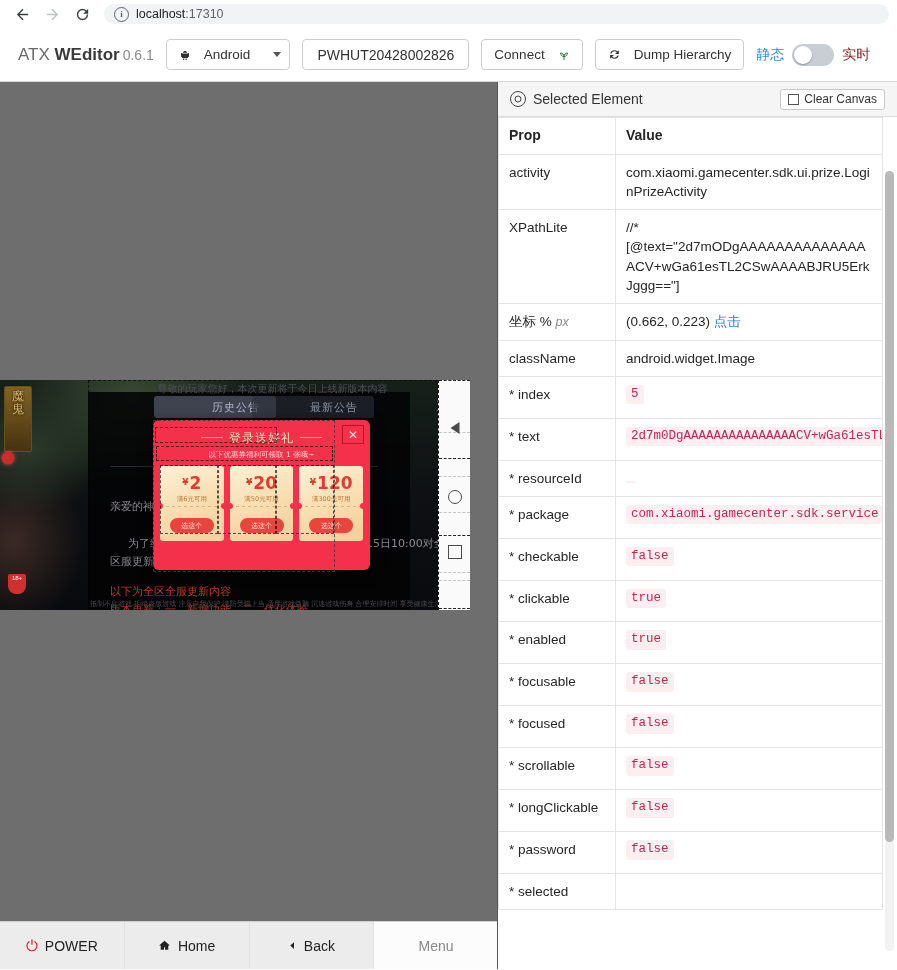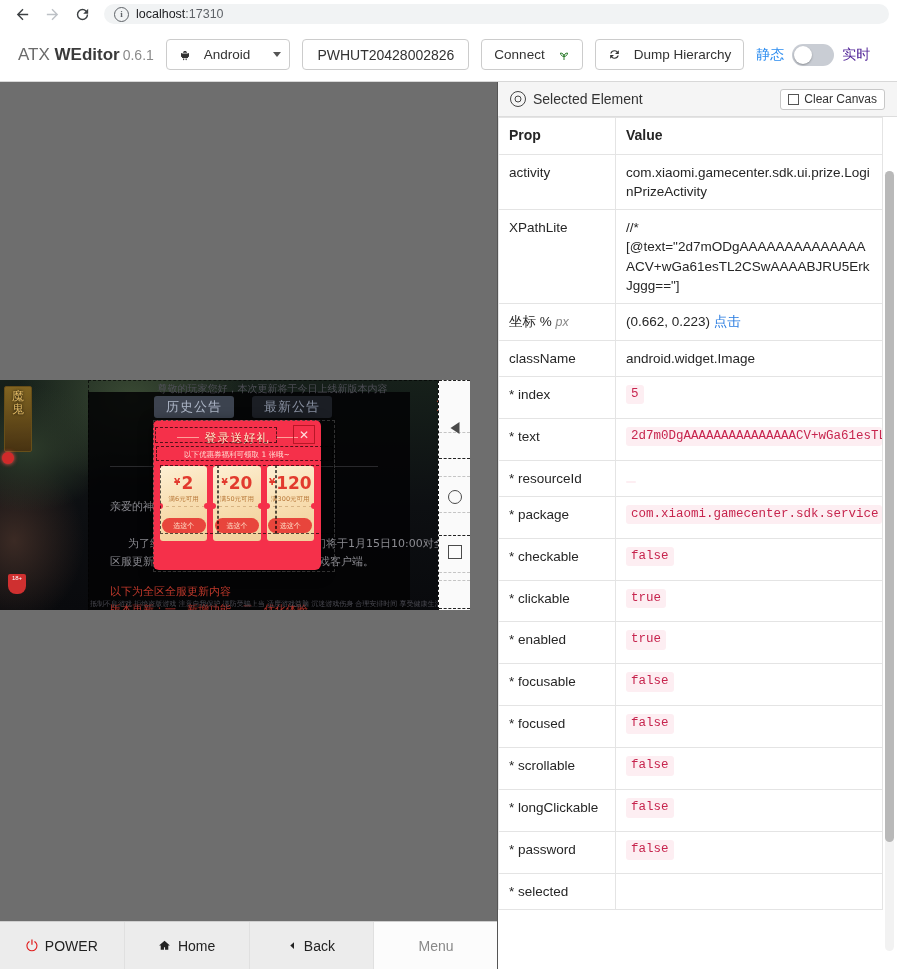--- a/index.html
+++ b/index.html
@@ -55,21 +55,21 @@
     width:0;height:0;border-left:4px solid transparent;border-right:4px solid transparent;
     border-top:5px solid #555;margin-left:10px;
   }
   .serial-box{
     border:1px solid #ccc;border-radius:4px;height:31px;padding:0 14px;
     display:flex;align-items:center;font-size:14px;color:#333;
     background:#fff;box-sizing:border-box;
   }
   .toggle-wrap{display:flex;align-items:center;gap:8px;}
   .lbl-static{font-size:14px;color:#2b8cf0;}
-  .lbl-live{font-size:14px;color:#4c1d95;}
+  .lbl-live{font-size:14px;color:#7f1d1d;}
   .switch{
     width:42px;height:22px;border-radius:11px;background:#c9cdd4;
     position:relative;cursor:pointer;flex:0 0 auto;
   }
   .switch .knob{
     position:absolute;top:2px;left:2px;width:18px;height:18px;border-radius:50%;
     background:#fff;box-shadow:0 1px 2px rgba(0,0,0,.3);
   }
 
   
@@ -110,22 +110,22 @@
     background:#d02a2a;box-shadow:0 0 4px #ff4f4f;
   }
   .ageicon{
     position:absolute;left:8px;bottom:16px;width:18px;height:20px;
     background:#cf3030;border-radius:2px 2px 8px 8px;
     font-size:6px;color:#fff;text-align:center;line-height:9px;
   }
   .shot-tab{
     position:absolute;top:16px;height:22px;width:80px;
     background:rgba(60,66,78,.75);border-radius:3px;
-    color:#9aa3b5;font-size:13px;display:flex;align-items:center;justify-content:center;
-    letter-spacing:1px;font-family:Liberation Serif, serif;
+    color:#9aa3b5;font-size:11px;display:flex;align-items:center;justify-content:center;
+    letter-spacing:1px;font-family:Liberation Serif, serif;padding-left:42px;
   }
   .shot-tab.t1{left:154px;background:rgba(70,78,92,.85);color:#aeb7c8;}
   .shot-tab.t2{left:252px;background:rgba(42,47,56,.6);color:#8a92a3;}
   .shot-x{
     position:absolute;right:18px;top:17px;width:18px;height:18px;color:#e0553d;
     font-size:20px;line-height:18px;text-align:center;font-weight:bold;
   }
   .shot-rule{position:absolute;left:110px;right:92px;top:86px;height:1px;background:rgba(150,150,160,.25);}
   .shot-text{
     position:absolute;color:#8c8c92;font-size:11px;font-family:"DejaVu Sans",sans-serif;
@@ -140,21 +140,21 @@
     position:absolute;left:90px;right:60px;bottom:1px;text-align:center;
     color:#4a4a52;font-size:7px;font-family:"DejaVu Sans",sans-serif;white-space:nowrap;
   }
   .shot-topline{
     position:absolute;left:145px;right:70px;top:2px;text-align:center;
     color:#4e4e56;font-size:10px;font-family:"DejaVu Sans",sans-serif;white-space:nowrap;
   }
 
   
   .prize{
-    position:absolute;left:153px;top:40px;width:168px;height:150px;
+    position:absolute;left:153px;top:40px;width:217px;height:150px;
     background:#f5304a;border-radius:6px;overflow:hidden;
     box-shadow:0 3px 14px rgba(0,0,0,.55);
   }
   .prize .ttl{
     position:absolute;left:0;right:0;top:10px;text-align:center;
     color:#ffe9c8;font-size:12px;letter-spacing:1px;
     font-family:"DejaVu Sans",sans-serif;text-shadow:0 1px 1px rgba(120,0,0,.6);
   }
   .prize .ttl .dash{display:inline-block;width:22px;height:1px;background:#ffc6b4;vertical-align:4px;margin:0 6px;opacity:.75;}
   .prize .sub{

